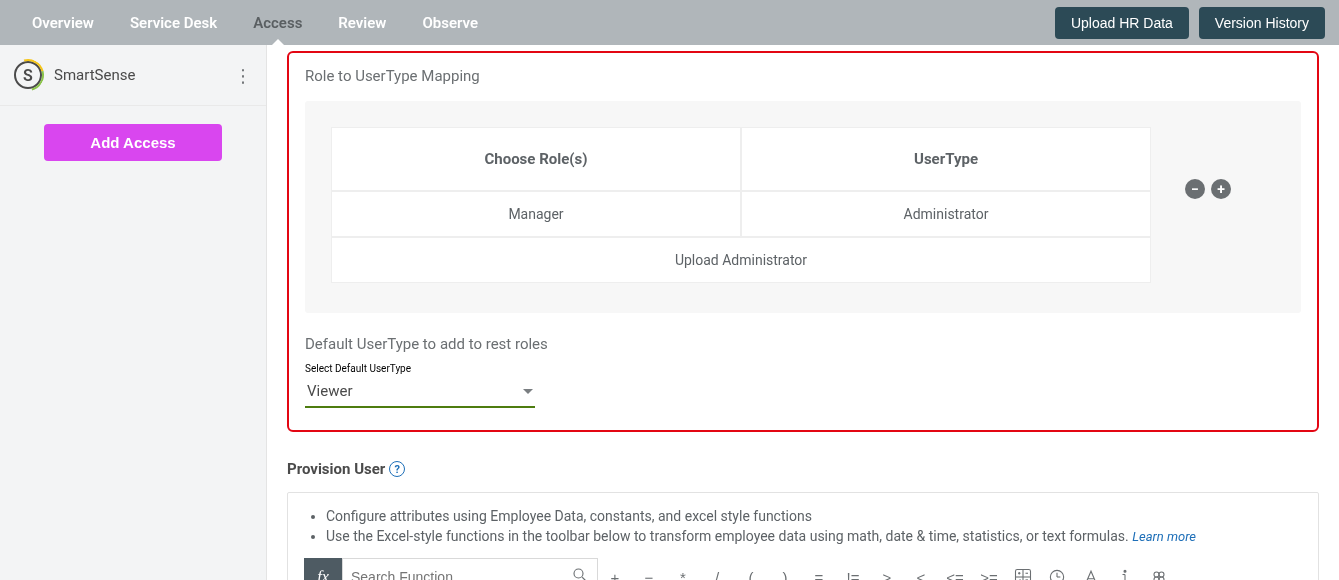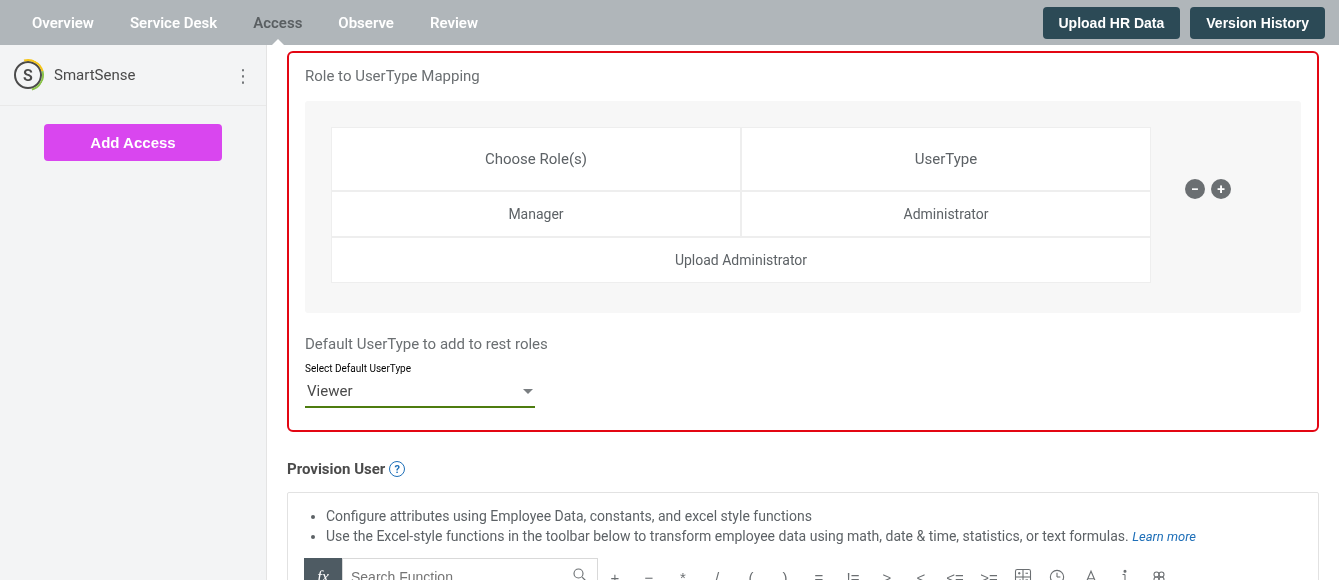--- a/index.html
+++ b/index.html
@@ -4,40 +4,40 @@
 <style>
 * { box-sizing: border-box; margin: 0; padding: 0; }
 body { font-family: "Segoe UI", Roboto, Arial, sans-serif; background: #fff; color: #4a4a4a; width: 1339px; }
 
 .topbar { background: #b0b6ba; height: 45px; display: flex; align-items: center; padding: 0 14px; }
 .tabs { display: flex; gap: 0; }
 .tab { color: #fff; font-weight: 600; font-size: 15px; padding: 0 18px; height: 45px; display: flex; align-items: center; cursor: pointer; }
 .tab.active { color: #5a5f62; position: relative; }
 .tab.active::after { content: ""; position: absolute; bottom: 0; left: 50%; transform: translateX(-50%); width: 0; height: 0; border-left: 6px solid transparent; border-right: 6px solid transparent; border-bottom: 6px solid #fff; }
 .topbar-actions { margin-left: auto; display: flex; gap: 10px; }
-.btn-primary { background: #2c4a56; color: #fff; font-weight: 700; font-size: 14px; padding: 8px 16px; border-radius: 4px; border: none; cursor: pointer; }
+.btn-primary { background: #2c4a56; color: #fff; font-weight: 400; font-size: 14px; padding: 8px 16px; border-radius: 4px; border: none; cursor: pointer; }
 
 .body { display: flex; }
 .sidebar { width: 267px; background: #f3f4f5; border-right: 1px solid #e4e4e4; min-height: 535px; }
 .sidebar-row { display: flex; align-items: center; padding: 16px 14px; border-bottom: 1px solid #e9e9e9; }
 .sidebar-logo { width: 28px; height: 28px; border: 2px solid #4a4a4a; border-radius: 50%; display: flex; align-items: center; justify-content: center; position: relative; }
 .sidebar-logo::before { content: ""; position: absolute; inset: -4px; border: 2px solid transparent; border-top-color: #f5c518; border-right-color: #8bc34a; border-radius: 50%; transform: rotate(30deg); }
 .sidebar-logo span { font-weight: 600; font-size: 16px; color: #4a4a4a; }
 .sidebar-title { margin-left: 12px; font-size: 15px; color: #4a4a4a; }
 .sidebar-kebab { margin-left: auto; font-size: 18px; color: #6b6f72; cursor: pointer; }
 .btn-add { display: block; margin: 18px auto 0; background: #d946ef; color: #fff; font-weight: 600; font-size: 15px; border: none; border-radius: 4px; padding: 10px 46px; cursor: pointer; }
 
 .main { flex: 1; padding: 0 20px 20px; }
 .redbox { border: 2px solid #e30613; border-radius: 6px; padding: 14px 16px 22px; margin: 6px 0 28px; }
 .section-title { font-size: 15px; color: #6b6f72; margin-bottom: 16px; }
 .mapping { background: #f7f7f7; border-radius: 3px; padding: 26px 26px 30px; position: relative; }
 .map-table { width: 820px; margin: 0 auto 0 0; }
 .map-row { display: flex; }
 .map-cell { flex: 1; background: #fff; border: 1px solid #eee; padding: 14px 10px; text-align: center; font-size: 14px; color: #5d6266; }
-.map-head .map-cell { font-weight: 400; font-size: 15px; padding: 22px 10px; }
+.map-head .map-cell { font-weight: 700; font-size: 15px; padding: 22px 10px; }
 .row-actions { position: absolute; right: 70px; top: 78px; display: flex; gap: 6px; }
 .circ { width: 20px; height: 20px; border-radius: 50%; background: #6b6f72; color: #fff; display: flex; align-items: center; justify-content: center; font-size: 14px; font-weight: 700; cursor: pointer; line-height: 1; }
 
 .default-block { margin-top: 22px; }
 .default-title { font-size: 15px; color: #6b6f72; margin-bottom: 10px; }
 .default-label { font-size: 10px; color: #000000; margin-bottom: 4px; }
 .select-field { width: 230px; border: none; border-bottom: 2px solid #4d7c0f; display: flex; align-items: center; justify-content: space-between; padding: 4px 2px 6px; cursor: pointer; }
 .select-field span:first-child { font-size: 15px; color: #4a4a4a; }
 .caret { width: 0; height: 0; border-left: 5px solid transparent; border-right: 5px solid transparent; border-top: 5px solid #7a7e81; }
 
@@ -56,22 +56,22 @@
 .tool-btn svg { width: 20px; height: 20px; stroke: #6b6f72; fill: none; stroke-width: 1.3; }
 </style>
 </head>
 <body>
 
 <div class="topbar">
   <div class="tabs">
     <div class="tab">Overview</div>
     <div class="tab">Service Desk</div>
     <div class="tab active">Access</div>
+    <div class="tab">Review</div>
     <div class="tab">Observe</div>
-    <div class="tab">Review</div>
   </div>
   <div class="topbar-actions">
     <button class="btn-primary">Upload HR Data</button>
     <button class="btn-primary">Version History</button>
   </div>
 </div>
 
 <div class="body">
   <aside class="sidebar">
     <div class="sidebar-row">

